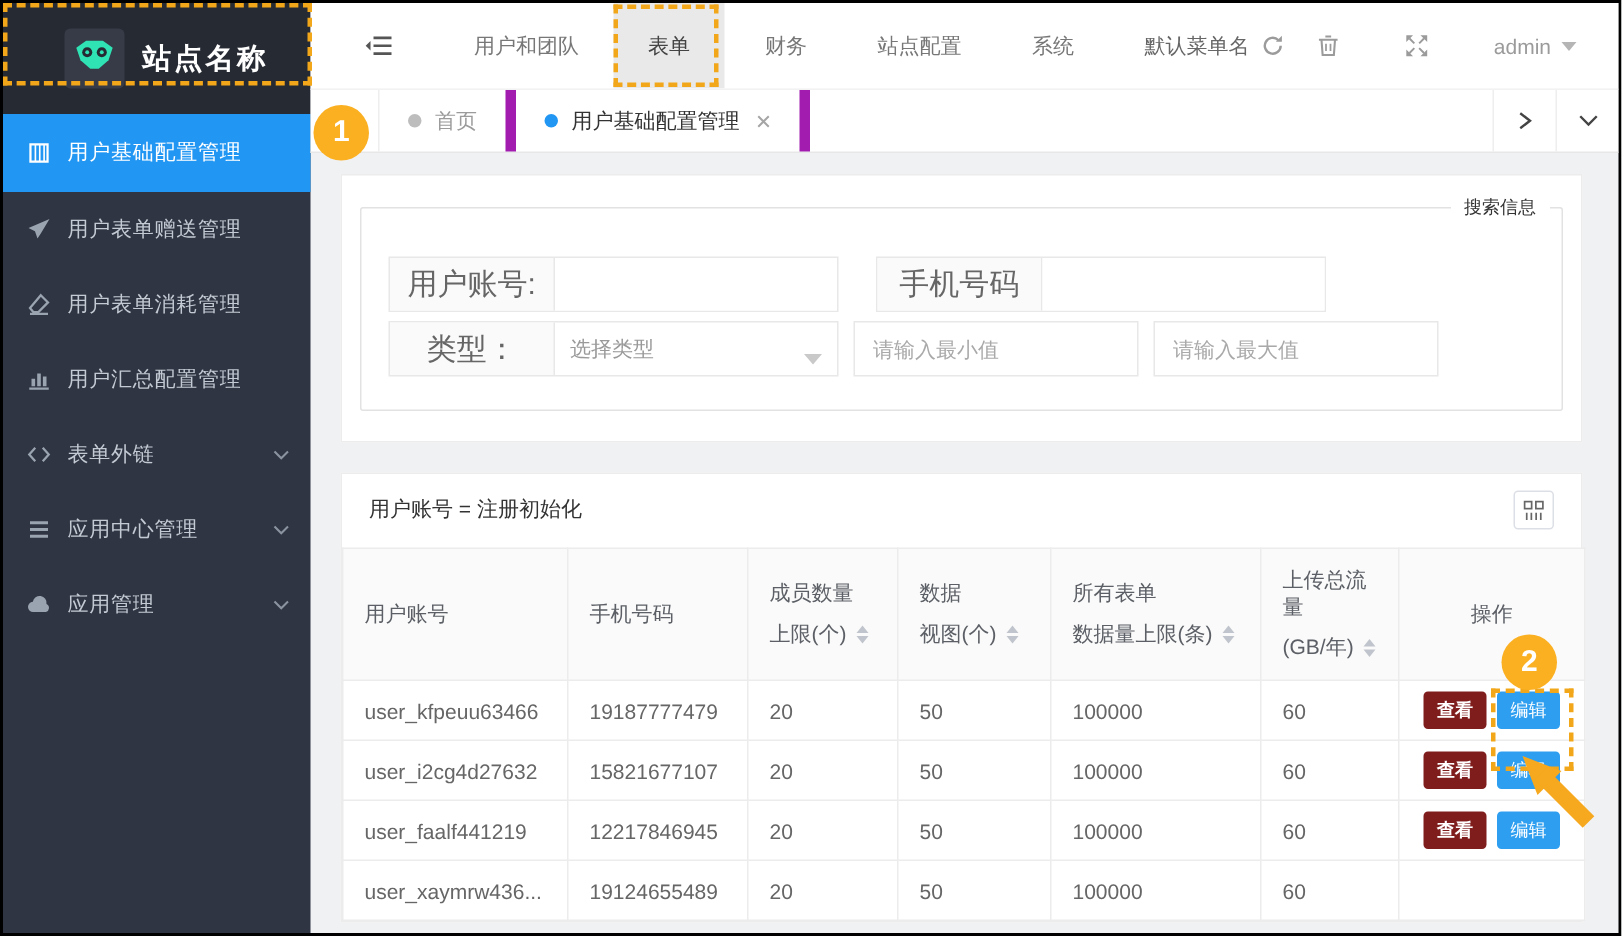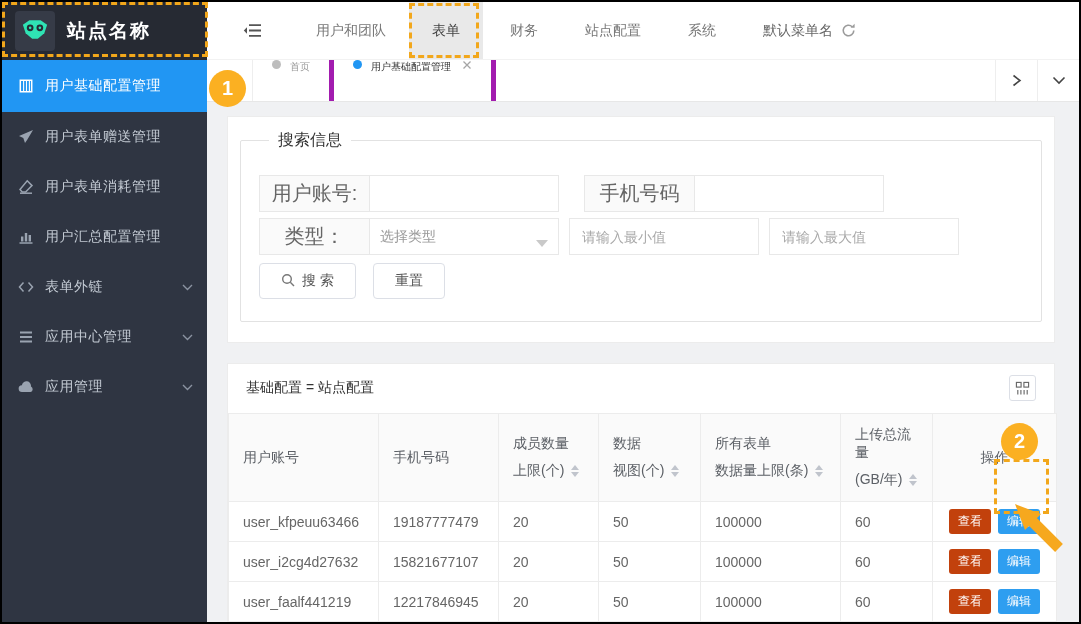--- a/index.html
+++ b/index.html
@@ -3,22 +3,22 @@
 <meta charset="utf-8">
 <style>
   * { box-sizing: border-box; margin: 0; padding: 0; }
   html,body { width:1081px; height:624px; }
   body { font-family:"Liberation Sans","DejaVu Sans",sans-serif; }
   .frame { position:relative; width:1081px; height:624px; border:2px solid #000;
            background:#f0f1f3; overflow:hidden; display:flex; }
 
   
   .sidebar { width:205px; flex:none; background:#2f3542; display:flex; flex-direction:column; }
-  .logo-row { height:58px; flex:none; background:#262a33; display:flex; align-items:center;
-              padding-left:13px; gap:12px; }
+  .logo-row { height:74px; flex:none; background:#262a33; display:flex; align-items:center;
+              padding-left:13px; gap:12px;justify-content:center; }
   .logo-box { width:40px; height:40px; background:#363b47; border-radius:4px;
               display:flex; align-items:center; justify-content:center; }
   .logo-text { color:#fff; font-size:19px; font-weight:bold; letter-spacing:2px; }
   .menu { flex:1; }
   .menu-item { height:50px; display:flex; align-items:center; padding:0 14px 0 16px; gap:11px;
                font-size:14px; color:#c3cad3; cursor:pointer; letter-spacing:0.5px; }
   .menu-item .mi-icon { width:16px; height:16px; flex:none; color:#9aa3b0; display:flex; }
   .menu-item.active { height:52px; background:#2196f3; color:#fff; }
   .menu-item.active .mi-icon { color:#fff; }
   .menu-item .chev { margin-left:auto; color:#8b93a1; display:flex; }
@@ -36,37 +36,37 @@
   .menu-name-wrap { margin-left:47px; display:flex; align-items:center; gap:8px; color:#666; }
   .icon-btn { display:flex; color:#9b9b9b; cursor:pointer; }
   .right-icons { margin-left:auto; display:flex; align-items:center; gap:44px; margin-right:28px; }
   .user-wrap { display:flex; align-items:center; gap:7px; color:#9b9b9b; cursor:pointer; }
   .caret { width:0; height:0; border-left:5px solid transparent; border-right:5px solid transparent;
            border-top:6px solid #b5b5b5; }
 
   .tabbar { height:43px; flex:none; background:#fff; border-top:1px solid #f2f2f2;
             border-bottom:1px solid #e7e7e7; display:flex; align-items:stretch; }
   .tab-spacer { width:46px; border-right:1px solid #eee; }
-  .tab { display:flex; align-items:flex-start; gap:9px; padding:0 19px; border-right:5px solid #a21caf;
-         font-size:10px; cursor:pointer; white-space:nowrap; }
+  .tab { display:flex; align-items:center; gap:9px; padding:0 19px; border-right:7px solid #a21caf;
+         font-size:14px; cursor:pointer; white-space:nowrap; }
   .dot { width:9px; height:9px; border-radius:50%; flex:none; }
   .tab-home { color:#9b9b9b; } .tab-home .dot { background:#bdbdbd; }
   .tab-cur { color:#333; } .tab-cur .dot { background:#2196f3; }
   .tab-close { display:flex; color:#a5a5a5; margin-left:2px; cursor:pointer; }
   .tab-actions { margin-left:auto; display:flex; }
   .tab-act-btn { width:42px; display:flex; align-items:center; justify-content:center;
                  border-left:1px solid #eee; color:#444; cursor:pointer; }
 
   .content { flex:1; padding:14px 24px 0 20px; overflow:hidden; }
   .card { background:#fff; border:1px solid #ececec; }
 
   
   .search-card { padding:13px 12px 20px; }
   fieldset { border:1px solid #e2e2e2; border-radius:2px; padding:24px 18px 22px; }
-  legend { font-size:16px; color:#333; padding:0 9px; margin-left:10px; }
+  legend { font-size:12px; color:#333; padding:0 9px; margin-left:10px;text-align:right; }
   .form-row { display:flex; align-items:center; }
   .form-row + .form-row { margin-top:6px; }
   .field-group { display:flex; width:300px; height:37px; border:1px solid #e8e8e8; background:#fff; }
   .fg-label { width:110px; flex:none; background:#fafafa; border-right:1px solid #e8e8e8;
               display:flex; align-items:center; justify-content:center; font-size:20px; color:#666; }
   .fg-input { flex:1; border:0; outline:none; padding:0 10px; font-size:14px; color:#333; min-width:0; }
   .fg-select { flex:1; display:flex; align-items:center; justify-content:space-between;
                padding:0 10px; cursor:pointer; }
   .fg-select .ph { font-size:14px; color:#999; }
   .sel-caret { width:0; height:0; border-left:6px solid transparent; border-right:6px solid transparent;
@@ -98,21 +98,21 @@
   .c6{width:124px; text-align:center;}
   td.c0 { white-space:nowrap; overflow:hidden; text-overflow:ellipsis; }
   .sort { display:inline-flex; flex-direction:column; gap:2px; }
   .sort i { display:block; width:0; height:0; border-left:4.5px solid transparent;
             border-right:4.5px solid transparent; }
   .sort .up { border-bottom:5px solid #c0c4cc; }
   .sort .dn { border-top:5px solid #c0c4cc; }
   .act-cell { display:flex; gap:7px; justify-content:center; }
   .btn-sm { border:0; border-radius:3px; color:#fff; font-size:12px; padding:4px 9px;
             cursor:pointer; font-family:inherit; }
-  .btn-view { background:#c2410c; }
+  .btn-view { background:#7f1d1d;font-weight:bold; }
   .btn-edit { background:#2e9ef0; }
 
   
   .anno { position:absolute; pointer-events:none; z-index:50; }
   .anno-box { border:3px dashed #f2a71b; }
   .hl-sidebar { left:0; top:55; width:206px; height:55px; }
   .hl-nav { left:407px; top:1px; width:70px; height:55px; }
   .hl-edit { left:992px; top:457px; width:55px; height:55px; }
   .step-badge { width:37px; height:37px; border-radius:50%; background:#fbb022; color:#fff;
                 font-size:20px; font-weight:bold; display:flex; align-items:center;
@@ -235,20 +235,39 @@
       <span class="nav-link nl-2">财务</span>
       <span class="nav-link nl-3">站点配置</span>
       <span class="nav-link nl-4">系统</span>
       <span class="menu-name-wrap">
         <span class="nav-link">默认菜单名</span>
         <span class="icon-btn">
           <svg width="15" height="15" viewBox="0 0 15 15">
               <path d="M12.8 7.5a5.3 5.3 0 1 1-1.6-3.8" fill="none" stroke="currentColor" stroke-width="1.6"></path>
               <path fill="currentColor" d="M13.6 0.8v4h-4z"></path>
             </svg>
+        </span>
+      </span>
+      <span class="right-icons">
+        <span class="icon-btn">
+          <svg width="15" height="15" viewBox="0 0 14 14">
+              <path d="M1.2 3.3h11.6M5.2 1.2h3.6" fill="none" stroke="currentColor" stroke-width="1.3"></path>
+              <path d="M2.8 3.3l.7 9.5h7l.7-9.5" fill="none" stroke="currentColor" stroke-width="1.3"></path>
+              <path d="M5.6 5.8v4.5M8.4 5.8v4.5" stroke="currentColor" stroke-width="1.1"></path>
+            </svg>
+        </span>
+        <span class="icon-btn">
+          <svg width="15" height="15" viewBox="0 0 14 14">
+              <path fill="currentColor" d="M0.5 0.5h4.2L0.5 4.7zM13.5 0.5v4.2L9.3 0.5zM0.5 13.5v-4.2l4.2 4.2zM13.5 13.5h-4.2l4.2-4.2z"></path>
+              <path d="M2.5 2.5l3 3M11.5 2.5l-3 3M2.5 11.5l3-3M11.5 11.5l-3-3" stroke="currentColor" stroke-width="1.2"></path>
+            </svg>
+        </span>
+        <span class="user-wrap">
+          <span>admin</span>
+          <span class="caret"></span>
         </span>
       </span>
     </header>
 
     <div class="tabbar">
       <div class="tab-spacer"></div>
       <div class="tab tab-home">
         <span class="dot"></span>
         <span>首页</span>
       </div>
@@ -297,40 +316,26 @@
               <span class="fg-select">
                 <span class="ph">选择类型</span>
                 <span class="sel-caret"></span>
               </span>
             </div>
             <span class="gap10"></span>
             <input class="plain-input" type="text" placeholder="请输入最小值" style="">
             <span class="gap10"></span>
             <input class="plain-input" type="text" placeholder="请输入最大值" style="">
           </div>
-          <div class="btn-row">
-            <button class="btn-outline">
-              <span>
-                <svg width="14" height="14" viewBox="0 0 14 14">
-                    <circle cx="6" cy="6" r="4.3" fill="none" stroke="#777" stroke-width="1.4"></circle>
-                    <path d="M9.3 9.3 13 13" stroke="#777" stroke-width="1.4"></path>
-                  </svg>
-              </span>
-              <span>搜 索</span>
-            </button>
-            <button class="btn-outline">
-              <span>重置</span>
-            </button>
-          </div>
         </fieldset>
       </section>
 
       <section class="card table-card">
         <div class="table-head-bar">
-          <span class="table-title">基础配置 = 站点配置</span>
+          <span class="table-title">用户账号 = 注册初始化</span>
           <span class="grid-btn">
             <svg width="15" height="15" viewBox="0 0 16 16">
                 <rect x="1.5" y="1.5" width="5" height="5" fill="none" stroke="currentColor" stroke-width="1.2"></rect>
                 <rect x="9.5" y="1.5" width="5" height="5" fill="none" stroke="currentColor" stroke-width="1.2"></rect>
                 <path d="M3 9.5v5M6.3 9.5v5M9.7 9.5v5M13 9.5v5" stroke="currentColor" stroke-width="1.2"></path>
               </svg>
           </span>
         </div>
         <table>
           <thead>

